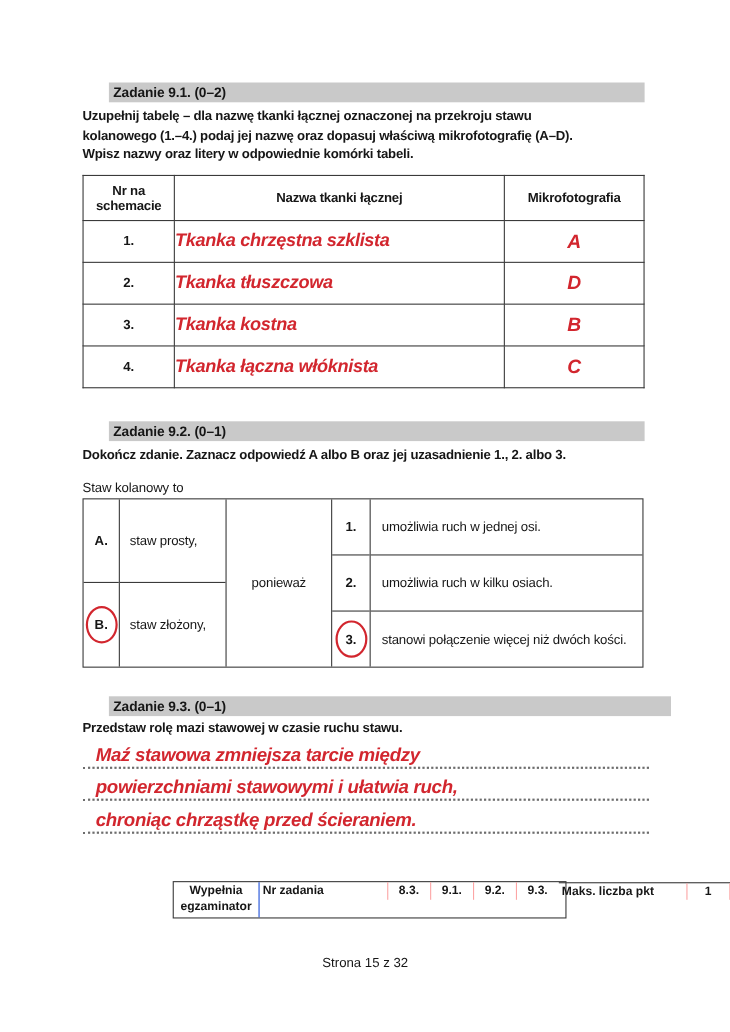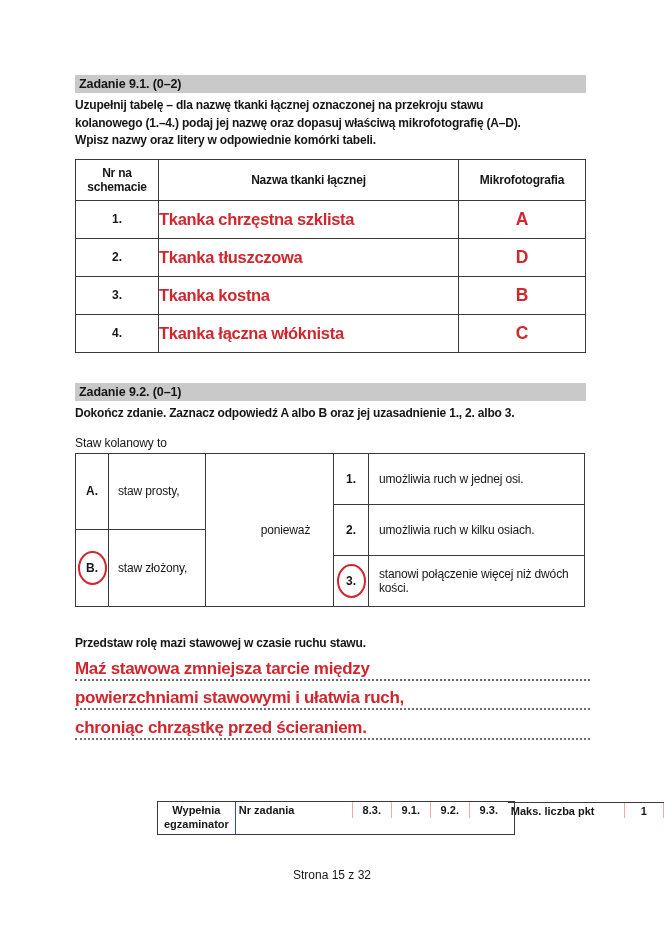--- a/index.html
+++ b/index.html
@@ -4,64 +4,64 @@
 <style>
   html,body{margin:0;padding:0;background:#ffffff;}
   .page{
     position:relative;width:664px;height:938px;background:#fff;
     font-family:"Liberation Sans",sans-serif;color:#161616;overflow:hidden;
   }
   .abs{position:absolute;}
   
   .task-bar{
     background:#c9c9c9;height:18px;line-height:18px;
-    font-size:12.5px;font-weight:bold;padding-left:4px;letter-spacing:-0.1px;
+    font-size:12.5px;font-weight:bold;padding-left:4px;letter-spacing:-0.1px;margin-left:24px;
   }
   
   .instr-line{
     font-size:12px;font-weight:bold;line-height:17.5px;
     white-space:nowrap;letter-spacing:-0.2px;
   }
   .plain{font-size:12px;font-weight:normal;letter-spacing:-0.1px;}
   
   table.t91{border-collapse:collapse;table-layout:fixed;width:510px;margin-top:9px;}
   table.t91 col.c1{width:83px;} table.t91 col.c2{width:300px;} table.t91 col.c3{width:127px;}
   table.t91 th,table.t91 td{border:1px solid #3a3a3a;padding:0;}
   table.t91 th{height:40px;font-size:12px;font-weight:bold;text-align:center;letter-spacing:-0.2px;}
   table.t91 td{height:37px;}
   .nr-cell{font-size:12px;font-weight:bold;text-align:center;}
-  .hand{color:var(--red);font-weight:bold;font-family:"Liberation Sans",sans-serif;}
+  .hand{color:var(--red);font-weight:bold;font-family:"Liberation Sans",sans-serif;font-style:italic;}
   .name-cell{font-size:16.5px;padding-left:13px;letter-spacing:-0.3px;}
   .photo-cell{font-size:17.5px;text-align:center;}
   
   .t92{display:flex;border:1px solid #3a3a3a;width:508px;height:152px;margin-top:3px;}
   .t92 .col{display:flex;flex-direction:column;}
   .t92 .col + .col{border-left:1px solid #3a3a3a;}
   .t92 .cell{display:flex;align-items:center;}
   .c-letter{width:32px;} .c-side{width:96px;} .c-pon{width:95px;} .c-num{width:34px;} .c-just{flex:1;}
   .c-letter .cell,.c-side .cell{flex:1;justify-content:center;}
   .c-side .cell{justify-content:flex-start;padding-left:9px;}
   .c-letter .cell:first-child,.c-side .cell:first-child{border-bottom:1px solid #3a3a3a;}
-  .c-pon{justify-content:center;align-items:center;display:flex;padding-left:32px;}
+  .c-pon{justify-content:center;align-items:center;display:flex;}
   .c-num .cell,.c-just .cell{flex:1;justify-content:center;}
   .c-just .cell{justify-content:flex-start;padding-left:10px;}
   .c-num .cell:nth-child(1),.c-num .cell:nth-child(2),
   .c-just .cell:nth-child(1),.c-just .cell:nth-child(2){border-bottom:1px solid #3a3a3a;}
   .opt-letter,.reason-num{font-size:12px;font-weight:bold;}
   .t92 .txt{font-size:12px;letter-spacing:-0.15px;}
   .circ{
     width:25px;height:30px;border:2px solid var(--red);border-radius:50%;
     display:flex;align-items:center;justify-content:center;flex:none;
   }
   
   .ans-line{
     height:27.5px;border-bottom:2px dotted #6d6d6d;position:relative;width:515px;
   }
   .ans-line .hand-line{
-    position:absolute;left:0;bottom:0;font-size:17px;letter-spacing:-0.3px;white-space:nowrap;
+    position:absolute;left:12px;bottom:0;font-size:17px;letter-spacing:-0.3px;white-space:nowrap;
   }
   
   .exam{display:flex;border:1px solid #3a3a3a;width:356px;font-size:11px;font-weight:bold;}
   .exam-left{
     width:84px;border-right:1px solid #1d4ed8;display:flex;align-items:center;justify-content:center;
     text-align:center;padding:2px 6px;line-height:1.25;
   }
   .exam-main{flex:1;display:flex;}
   .exam-row{display:flex;}
   .exam-row + .exam-row{border-top:1px solid #3a3a3a;}
@@ -155,20 +155,21 @@
       </div>
       <div class="col c-just">
         <div class="cell txt">umożliwia ruch w jednej osi.</div>
         <div class="cell txt">umożliwia ruch w kilku osiach.</div>
         <div class="cell txt">stanowi połączenie więcej niż dwóch kości.</div>
       </div>
     </div>
   </div>
 
   <div class="abs" style="left:75px;top:633px;width:515px;">
+    <div class="task-bar" style="width: 507px; background: rgb(201, 201, 201);">Zadanie 9.3. (0–1)</div>
     <div class="instr-line" style="margin-top:3px;height:15px;line-height:15px;">Przedstaw rolę mazi stawowej w czasie ruchu stawu.</div>
     <div>
       <div class="ans-line">
         <span class="hand hand-line">Maź stawowa zmniejsza tarcie między</span>
       </div>
       <div class="ans-line">
         <span class="hand hand-line">powierzchniami stawowymi i ułatwia ruch,</span>
       </div>
       <div class="ans-line">
         <span class="hand hand-line">chroniąc chrząstkę przed ścieraniem.</span>

